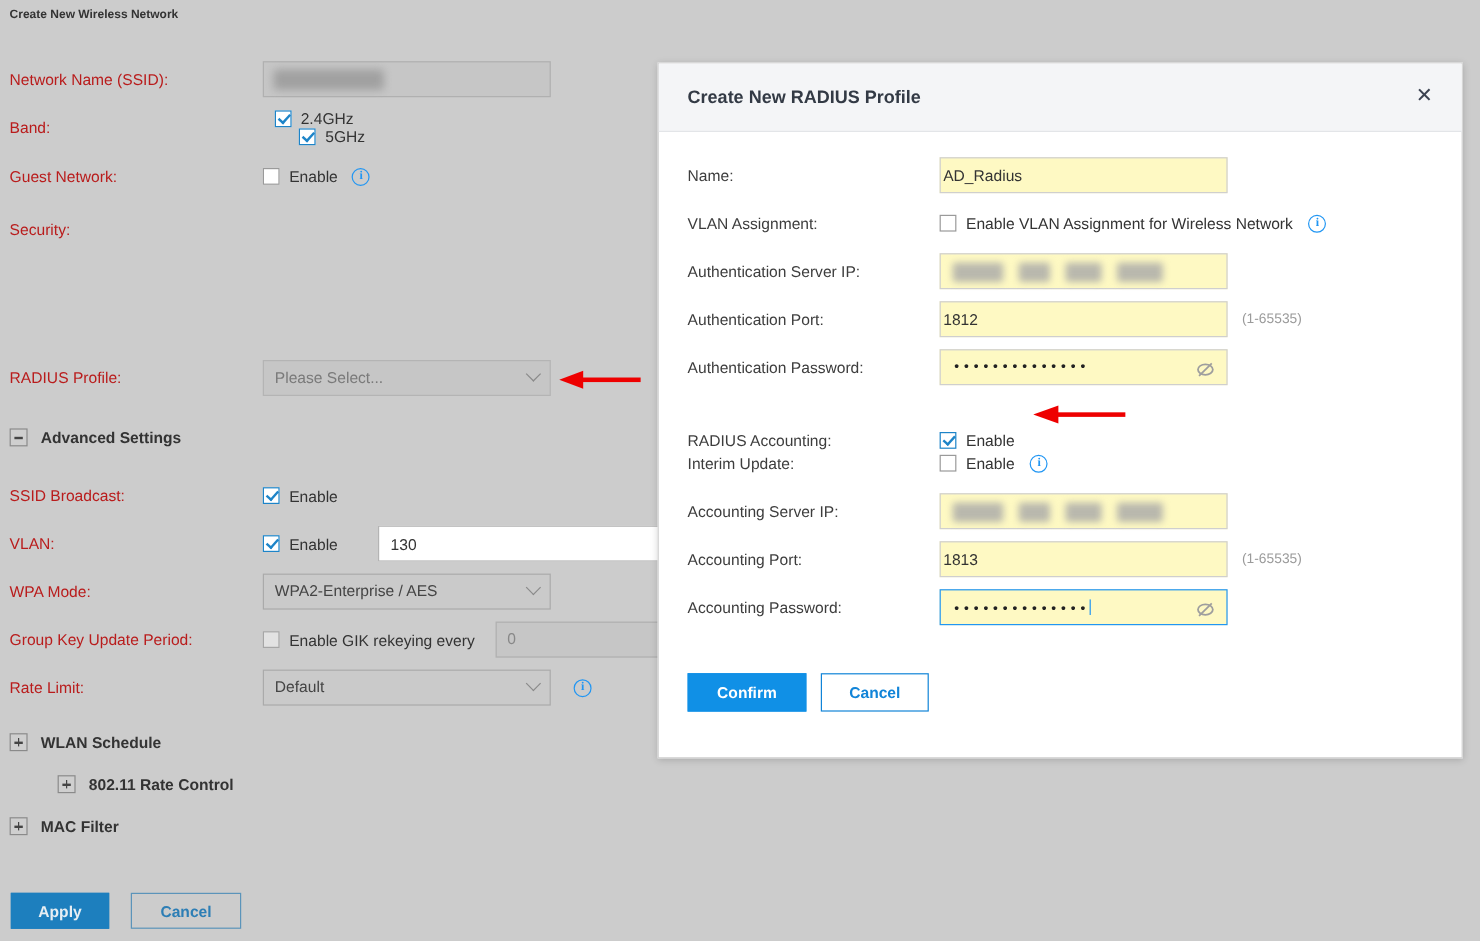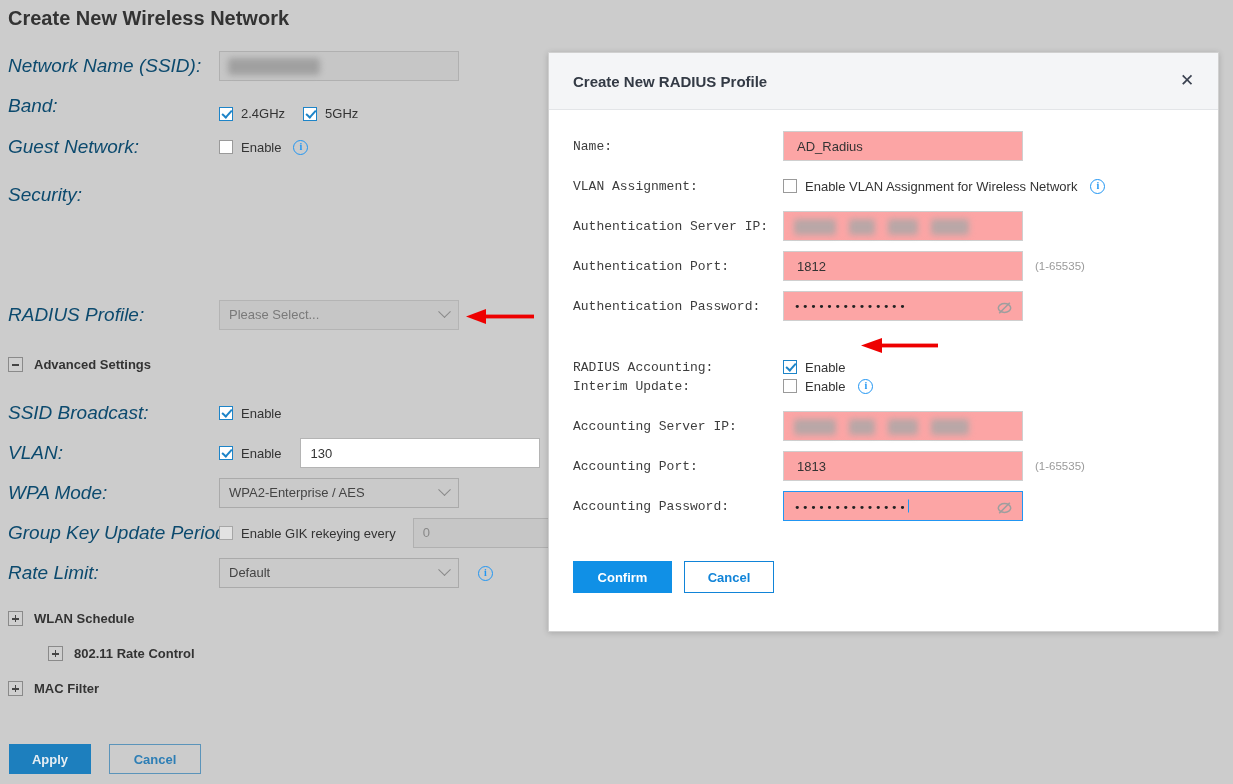--- a/index.html
+++ b/index.html
@@ -11,27 +11,27 @@
     font-family: "Liberation Sans", sans-serif;
     font-size: 13px;
     color: #333333;
   }
   #root { position: relative; width: 1233px; height: 784px; }
 
   
   .page { position: absolute; inset: 0; padding: 0; }
   .page-title {
     position: absolute; left: 8px; top: 7px;
-    font-size: 20px; font-weight: bold; color: #333333;
+    font-size: 10px; font-weight: bold; color: #333333;
   }
 
   .row { position: absolute; left: 0; width: 560px; height: 30px; }
   .lbl {
     position: absolute; left: 8px; top: 50%; transform: translateY(-50%);
-    font-size: 19px; color: #0c4a6e; white-space: nowrap; font-style: italic;
+    font-size: 13px; color: #b91c1c; white-space: nowrap;
   }
   .ctrl { position: absolute; left: 219px; top: 0; }
 
   
   .inp {
     height: 30px; border: 1px solid #b4b4b4; background: #ffffff;
     font-family: "Liberation Sans", sans-serif; font-size: 13px; color: #333333;
     padding: 0 9px; line-height: 28px; outline: none;
   }
   .inp.disabled { background: #c6c6c6; border-color: #b0b0b0; color: #888888; }
@@ -132,27 +132,27 @@
   }
   .modal-close {
     position: absolute; right: 20px; top: 50%; transform: translateY(-50%);
     width: 22px; height: 22px; cursor: pointer;
     font-size: 17px; line-height: 21px; text-align: center; color: #3b4251;
     font-family: "DejaVu Sans", sans-serif;
   }
   .m-row { position: absolute; left: 0; width: 671px; height: 30px; }
   .m-lbl {
     position: absolute; left: 24px; top: 50%; transform: translateY(-50%);
-    font-size: 13px; color: #3d3d3d; white-space: nowrap; font-family: Liberation Mono, monospace;
+    font-size: 13px; color: #3d3d3d; white-space: nowrap;
   }
   .m-ctrl { position: absolute; left: 234px; top: 0; }
   .m-inp {
-    width: 240px; height: 30px; border: 1px solid #cfcfcf; background: #fca5a5;
+    width: 240px; height: 30px; border: 1px solid #cfcfcf; background: #fef9c3;
     font-family: "Liberation Sans", sans-serif; font-size: 13px; color: #333333;
-    padding: 0 13px; line-height: 28px; outline: none;
+    padding: 0 2px; line-height: 28px; outline: none;
   }
   .m-inp.focused { border: 1px solid #2196f3; }
   .hint { position: absolute; left: 486px; top: 50%; transform: translateY(-50%);
           font-size: 11.5px; color: #9a9a9a; }
 
   .pw-wrap { position: relative; width: 240px; height: 30px; }
   .pw-dots {
     position: absolute; left: 10px; top: 50%; transform: translateY(-50%);
     font-size: 11px; letter-spacing: 1.6px; color: #222; line-height: 1;
     font-family: "DejaVu Sans", sans-serif;
@@ -183,26 +183,26 @@
       <div class="lbl">Network Name (SSID):</div>
       <div class="ctrl">
         <div class="inp disabled" style="width:240px; position:relative;">
           <div class="blur-val dark" style="width:92px;"></div>
         </div>
       </div>
     </div>
 
     <div class="row" style="top:91px;">
       <div class="lbl">Band:</div>
-      <div class="ctrl" style="display:flex; align-items:flex-end; height:30px;">
+      <div class="ctrl" style="display:flex; align-items:center; height:30px;flex-direction:column;">
         <span class="cb">
           <span class="cb-box on"></span>
           <span class="cb-txt">2.4GHz</span>
         </span>
-        <span class="cb" style="margin-left:18px;">
+        <span class="cb" style="margin-left:30px;">
           <span class="cb-box on"></span>
           <span class="cb-txt">5GHz</span>
         </span>
       </div>
     </div>
 
     <div class="row" style="top:132px;">
       <div class="lbl">Guest Network:</div>
       <div class="ctrl" style="display:flex; align-items:center; height:30px;">
         <span class="cb">
@@ -242,21 +242,21 @@
       </div>
     </div>
 
     <div class="row" style="top:438px;">
       <div class="lbl">VLAN:</div>
       <div class="ctrl" style="display:flex; align-items:center; height:30px;">
         <span class="cb">
           <span class="cb-box on"></span>
           <span class="cb-txt">Enable</span>
         </span>
-        <input class="inp" style="width: 240px; margin-left: 19px; background: rgb(255, 255, 255);" type="text" value="130">
+        <input class="inp" style="width: 240px; margin-left: 34px; background: rgb(255, 255, 255);" type="text" value="130">
       </div>
     </div>
 
     <div class="row" style="top:478px;">
       <div class="lbl">WPA Mode:</div>
       <div class="ctrl">
         <div class="sel enabled" style="width:240px;">
           <span>WPA2-Enterprise / AES</span>
           <span class="chev"></span>
         </div>

